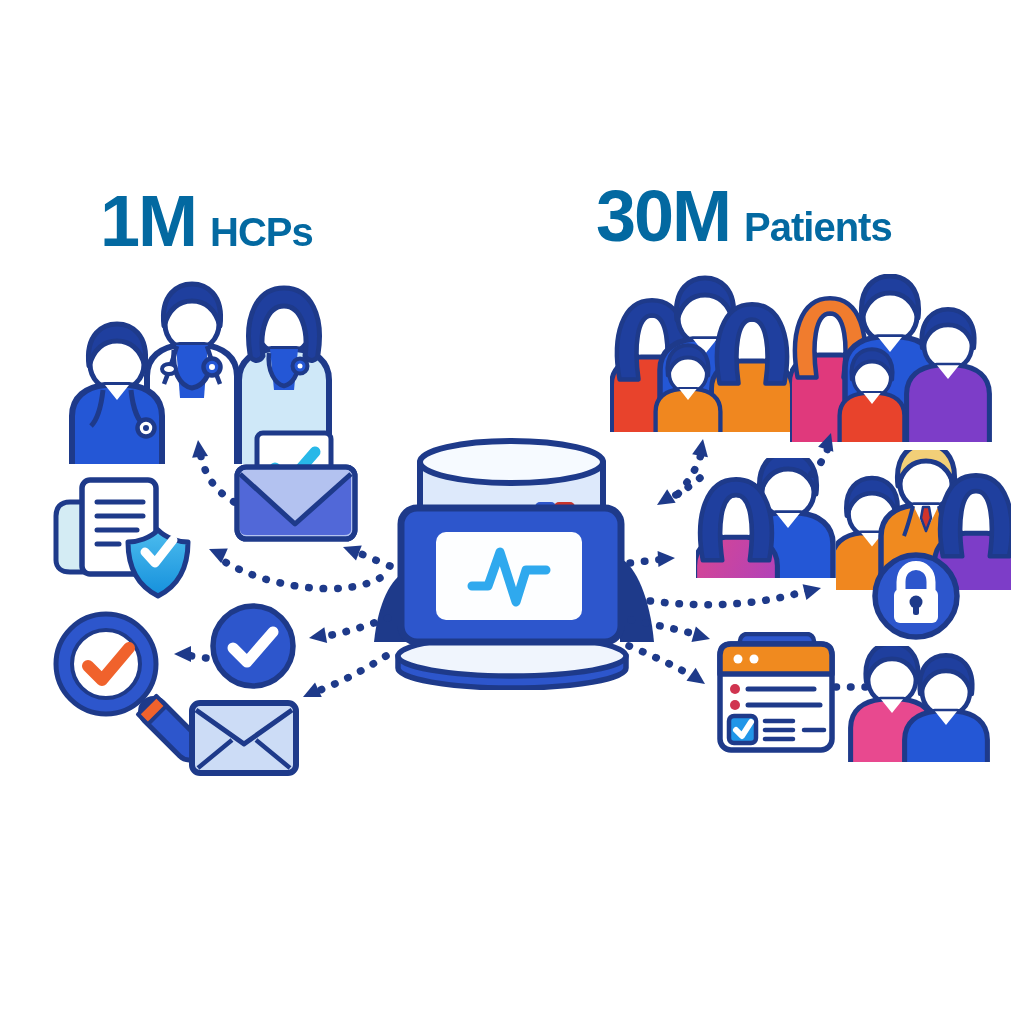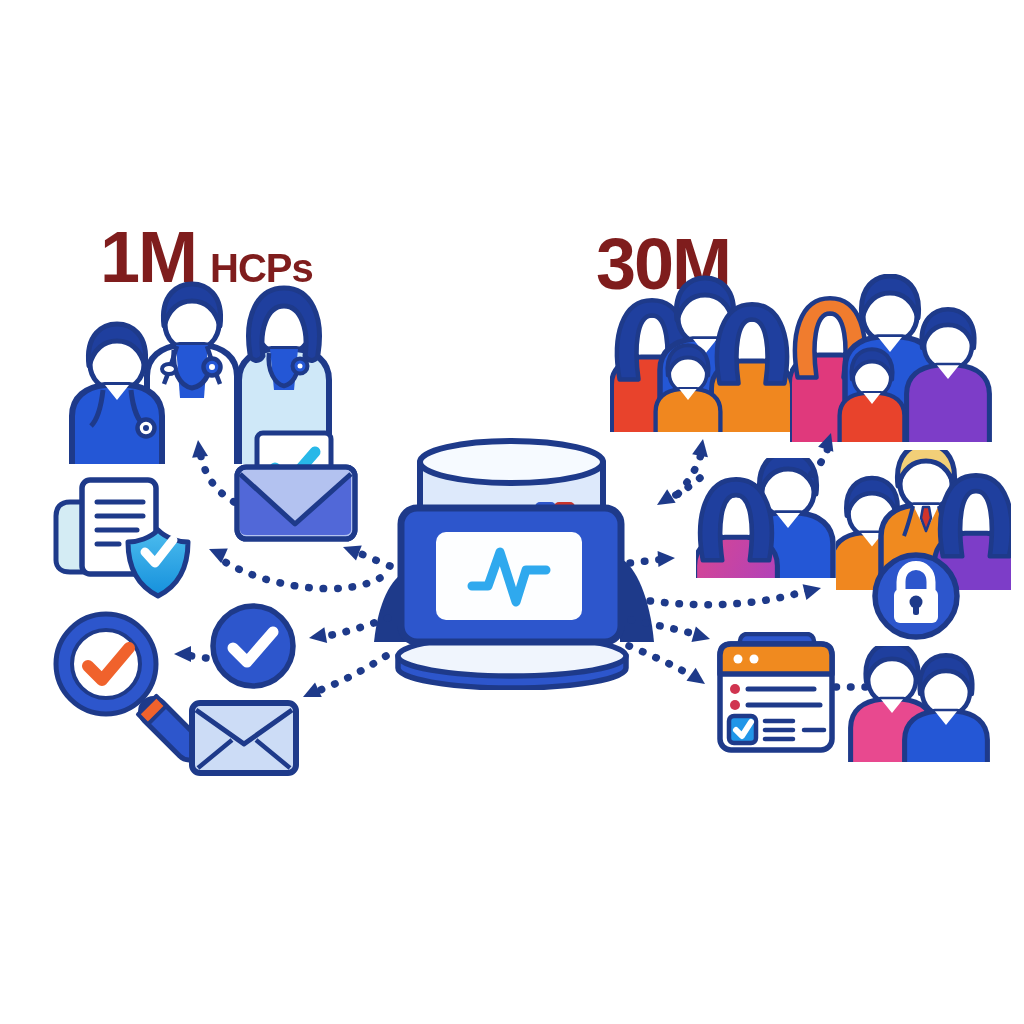--- a/index.html
+++ b/index.html
@@ -1,36 +1,37 @@
 <!DOCTYPE html>
 <html><head>
 <meta charset="utf-8">
 <style>
   html,body{margin:0;padding:0;background:#ffffff;}
   #canvas{position:relative;width:1024px;height:1024px;background:#ffffff;overflow:hidden;
           font-family:"Liberation Sans",sans-serif;}
   svg{position:absolute;display:block;}
-  .title{position:absolute;display:flex;align-items:baseline;gap:14px;color:#7f1d1d;
-         font-weight:bold;letter-spacing:-2px;white-space:nowrap;margin-top:36px;}
+  .title{position:absolute;display:flex;align-items:baseline;gap:14px;color:#0369a1;
+         font-weight:bold;letter-spacing:-2px;white-space:nowrap;}
   .title .val{font-size:72px;}
   .title .lab{font-size:40px;letter-spacing:-1px;}
   .face{fill:#ffffff;stroke:#1e3a8a;stroke-width:5;}
   .ol{stroke:#1e3a8a;stroke-linejoin:round;}
 </style>
 </head>
 <body>
 
 <div id="canvas">
 
   <div class="title" style="left:100px;top:180px;">
     <span class="val">1M</span>
     <span class="lab">HCPs</span>
   </div>
-  <div class="title" style="left:596px;top:187px;">
+  <div class="title" style="left:596px;top:175px;">
     <span class="val">30M</span>
+    <span class="lab">Patients</span>
   </div>
 
   <svg width="0" height="0">
     <defs>
       <path id="p-hair-m" d="M-28,2 C-32,-30 -14,-40 0,-40 C14,-40 32,-30 28,2 C23,-15 13,-23 0,-23 C-13,-23 -23,-15 -28,2 Z"></path>
       <path id="p-hair-f" d="M-36,46 C-45,-2 -33,-42 0,-42 C33,-42 45,-2 36,46 L15,46 C20,10 17,-25 0,-25 C-17,-25 -20,10 -15,46 Z"></path>
       <path id="p-hair-fr" d="M-27,-2 C-30,-30 -13,-38 0,-38 C13,-38 30,-30 27,-2 C21,-18 11,-25 0,-25 C-11,-25 -21,-18 -27,-2 Z"></path>
       <path id="p-hair-bob" d="M-34,26 C-40,-12 -27,-40 0,-40 C27,-40 40,-12 34,26 C34,33 25,35 21,28 C25,2 17,-22 0,-22 C-17,-22 -25,2 -21,28 C-25,35 -34,33 -34,26 Z"></path>
       <path id="p-body" d="M-45,200 L-45,52 C-45,33 -31,23 -12,21 L12,21 C31,23 45,33 45,52 L45,200 Z"></path>
       <path id="p-neck" d="M-12,21 L12,21 L0,36 Z"></path>

